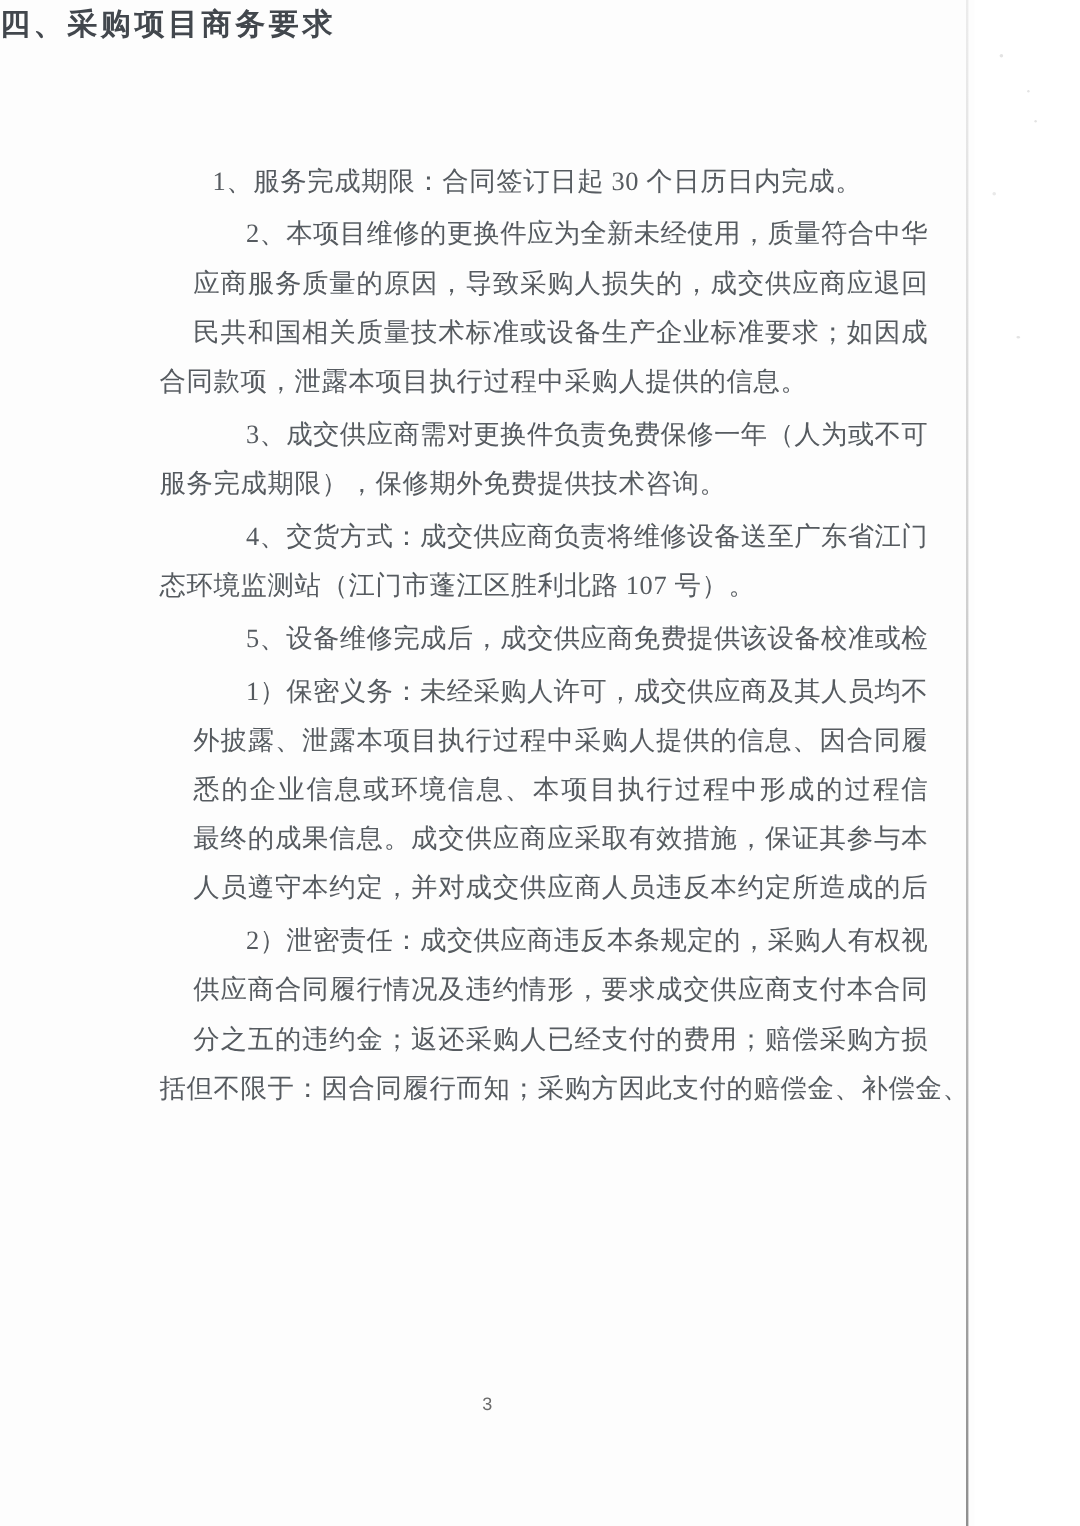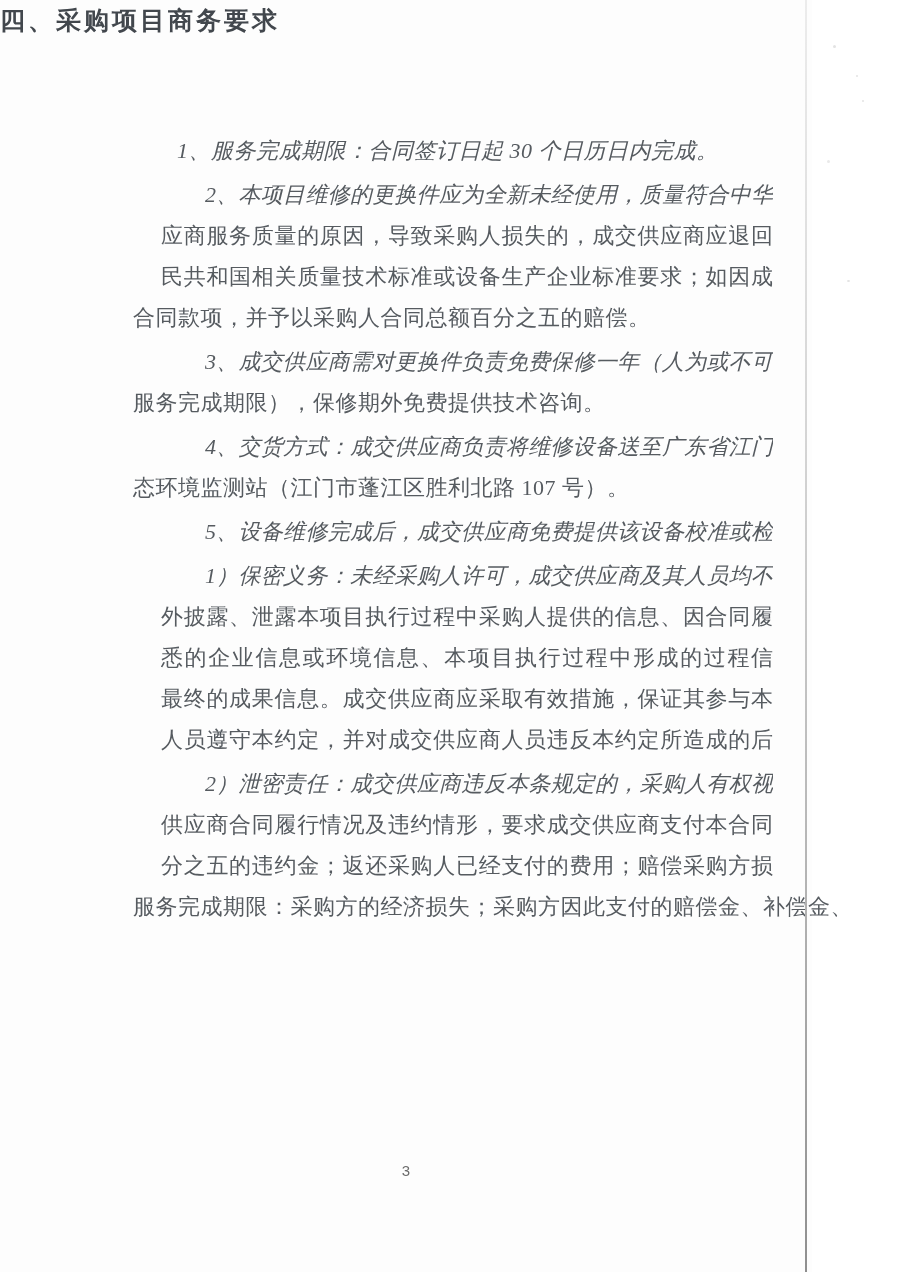--- a/index.html
+++ b/index.html
@@ -65,21 +65,20 @@
   .line.full {
     white-space: normal;
     overflow: hidden;
     text-align: justify;
     text-align-last: justify;
     letter-spacing: 0;
     margin-left: 28px;
   }
   .line.first {
     text-indent: 44px;
-    font-style: italic;
   }
   .page-number {
     position: absolute;
     left: 0;
     right: 0;
     top: 1162px;
     text-align: center;
     font-family: "Liberation Sans", sans-serif;
     font-size: 15px;
     color: #6b6b6b;
@@ -94,21 +93,21 @@
 
   <div class="doc-body">
 
   <div class="paragraph">
         <div class="line first">1、服务完成期限：合同签订日起 30 个日历日内完成。</div>
       </div>
       <div class="paragraph">
         <div class="line first full">2、本项目维修的更换件应为全新未经使用，质量符合中华人</div>
         <div class="line full">应商服务质量的原因，导致采购人损失的，成交供应商应退回已收</div>
         <div class="line full">民共和国相关质量技术标准或设备生产企业标准要求；如因成交供</div>
-        <div class="line">合同款项，并予以采购人合同总额百分之五的赔偿。</div>
+        <div class="line">合同款项，泄露本项目执行过程中采购人提供的信息。</div>
       </div>
       <div class="paragraph">
         <div class="line first full">3、成交供应商需对更换件负责免费保修一年（人为或不可抗拒</div>
         <div class="line">服务完成期限），保修期外免费提供技术咨询。</div>
       </div>
       <div class="paragraph">
         <div class="line first full">4、交货方式：成交供应商负责将维修设备送至广东省江门生</div>
         <div class="line">态环境监测站（江门市蓬江区胜利北路 107 号）。</div>
       </div>
       <div class="paragraph">
@@ -118,21 +117,21 @@
         <div class="line first full">1）保密义务：未经采购人许可，成交供应商及其人员均不得对</div>
         <div class="line full">外披露、泄露本项目执行过程中采购人提供的信息、因合同履行而知</div>
         <div class="line full">悉的企业信息或环境信息、本项目执行过程中形成的过程信息、以及</div>
         <div class="line full">最终的成果信息。成交供应商应采取有效措施，保证其参与本项目的</div>
         <div class="line full">人员遵守本约定，并对成交供应商人员违反本约定所造成的后果承担</div>
       </div>
       <div class="paragraph">
         <div class="line first full">2）泄密责任：成交供应商违反本条规定的，采购人有权视成交</div>
         <div class="line full">供应商合同履行情况及违约情形，要求成交供应商支付本合同总价百</div>
         <div class="line full">分之五的违约金；返还采购人已经支付的费用；赔偿采购方损失（包</div>
-        <div class="line">服务完成期限：采购方的经济损失；采购方因此支付的赔偿金、补偿金、</div>
+        <div class="line">括但不限于：因合同履行而知；采购方因此支付的赔偿金、补偿金、</div>
       </div>
     </div>
 
   <div class="page-number">3</div>
 
   <div class="scan-edge"></div>
   <div class="scan-speck" style="left:833px; top:45px;  width:3px; height:3px;"></div>
   <div class="scan-speck" style="left:856px; top:75px;  width:2px; height:2px;"></div>
   <div class="scan-speck" style="left:847px; top:280px; width:3px; height:2px;"></div>
   <div class="scan-speck" style="left:862px; top:100px; width:2px; height:2px;"></div>

